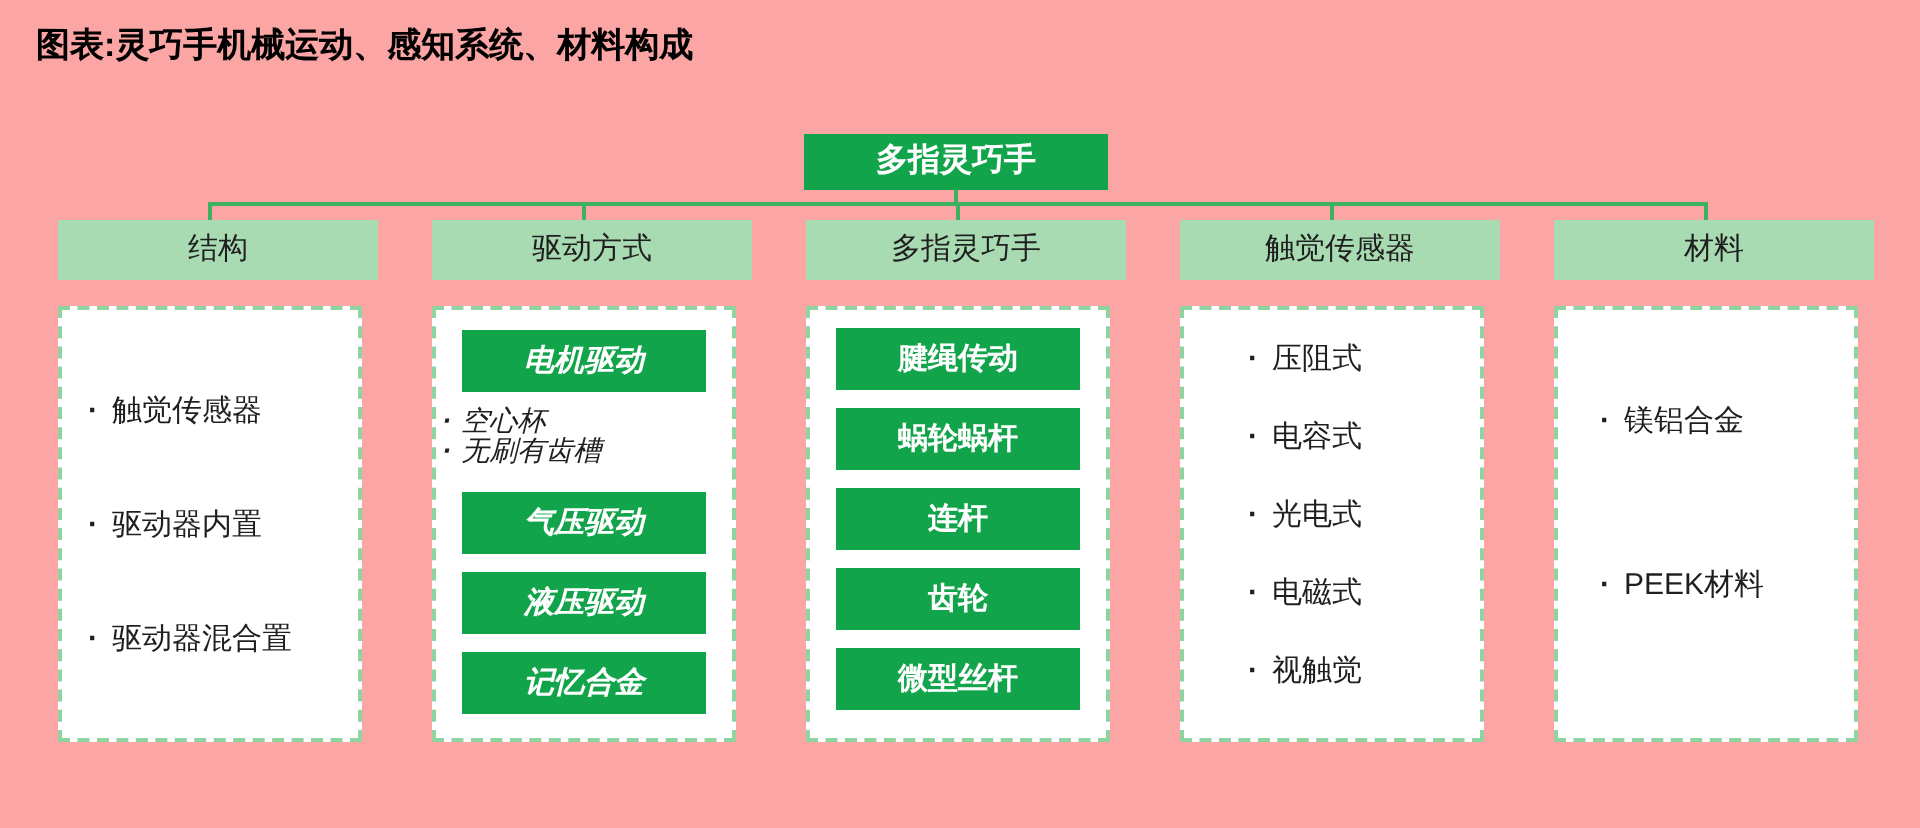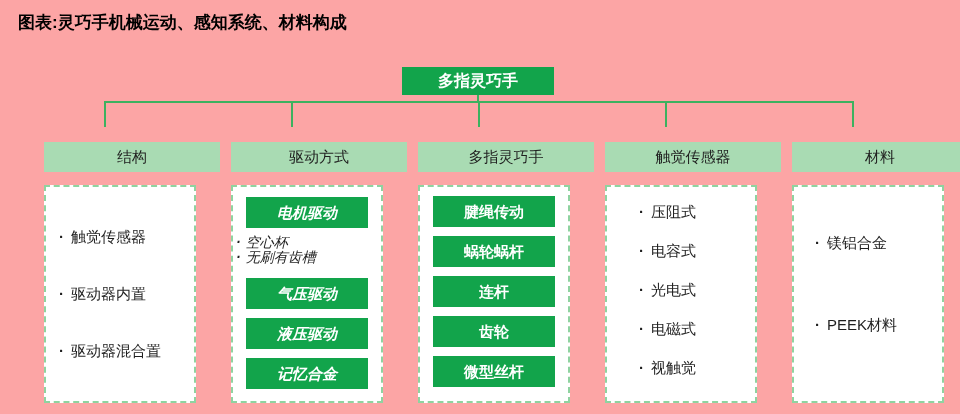--- a/index.html
+++ b/index.html
@@ -38,21 +38,21 @@
     font-size: 16px;
     text-align: center;
     line-height: 28px;
   }
   .line { position: absolute; background: var(--line-green); }
   .stem { left: 477px; top: 95px; width: 2px; height: 7px; }
   .hbar { left: 104px; top: 101px; width: 750px; height: 2px; }
   .drop { top: 102px; width: 2px; height: 25px; }
   .drop1 { left: 104px; } .drop2 { left: 291px; } .drop3 { left: 478px; }
   .drop4 { left: 665px; } .drop5 { left: 852px; }
-  .col { position: absolute; top: 142px; width: 176px; margin-left: 15px; }
+  .col { position: absolute; top: 110px; width: 160px; }
   .col1 { left: 29px; } .col2 { left: 216px; } .col3 { left: 403px; }
   .col4 { left: 590px; border-radius: 11px; } .col5 { left: 777px; }
   .col-header {
     height: 30px;
     background: var(--header-green);
     color: var(--text-dark);
     font-size: 15px;
     font-weight: 500;
     text-align: center;
     line-height: 30px;

